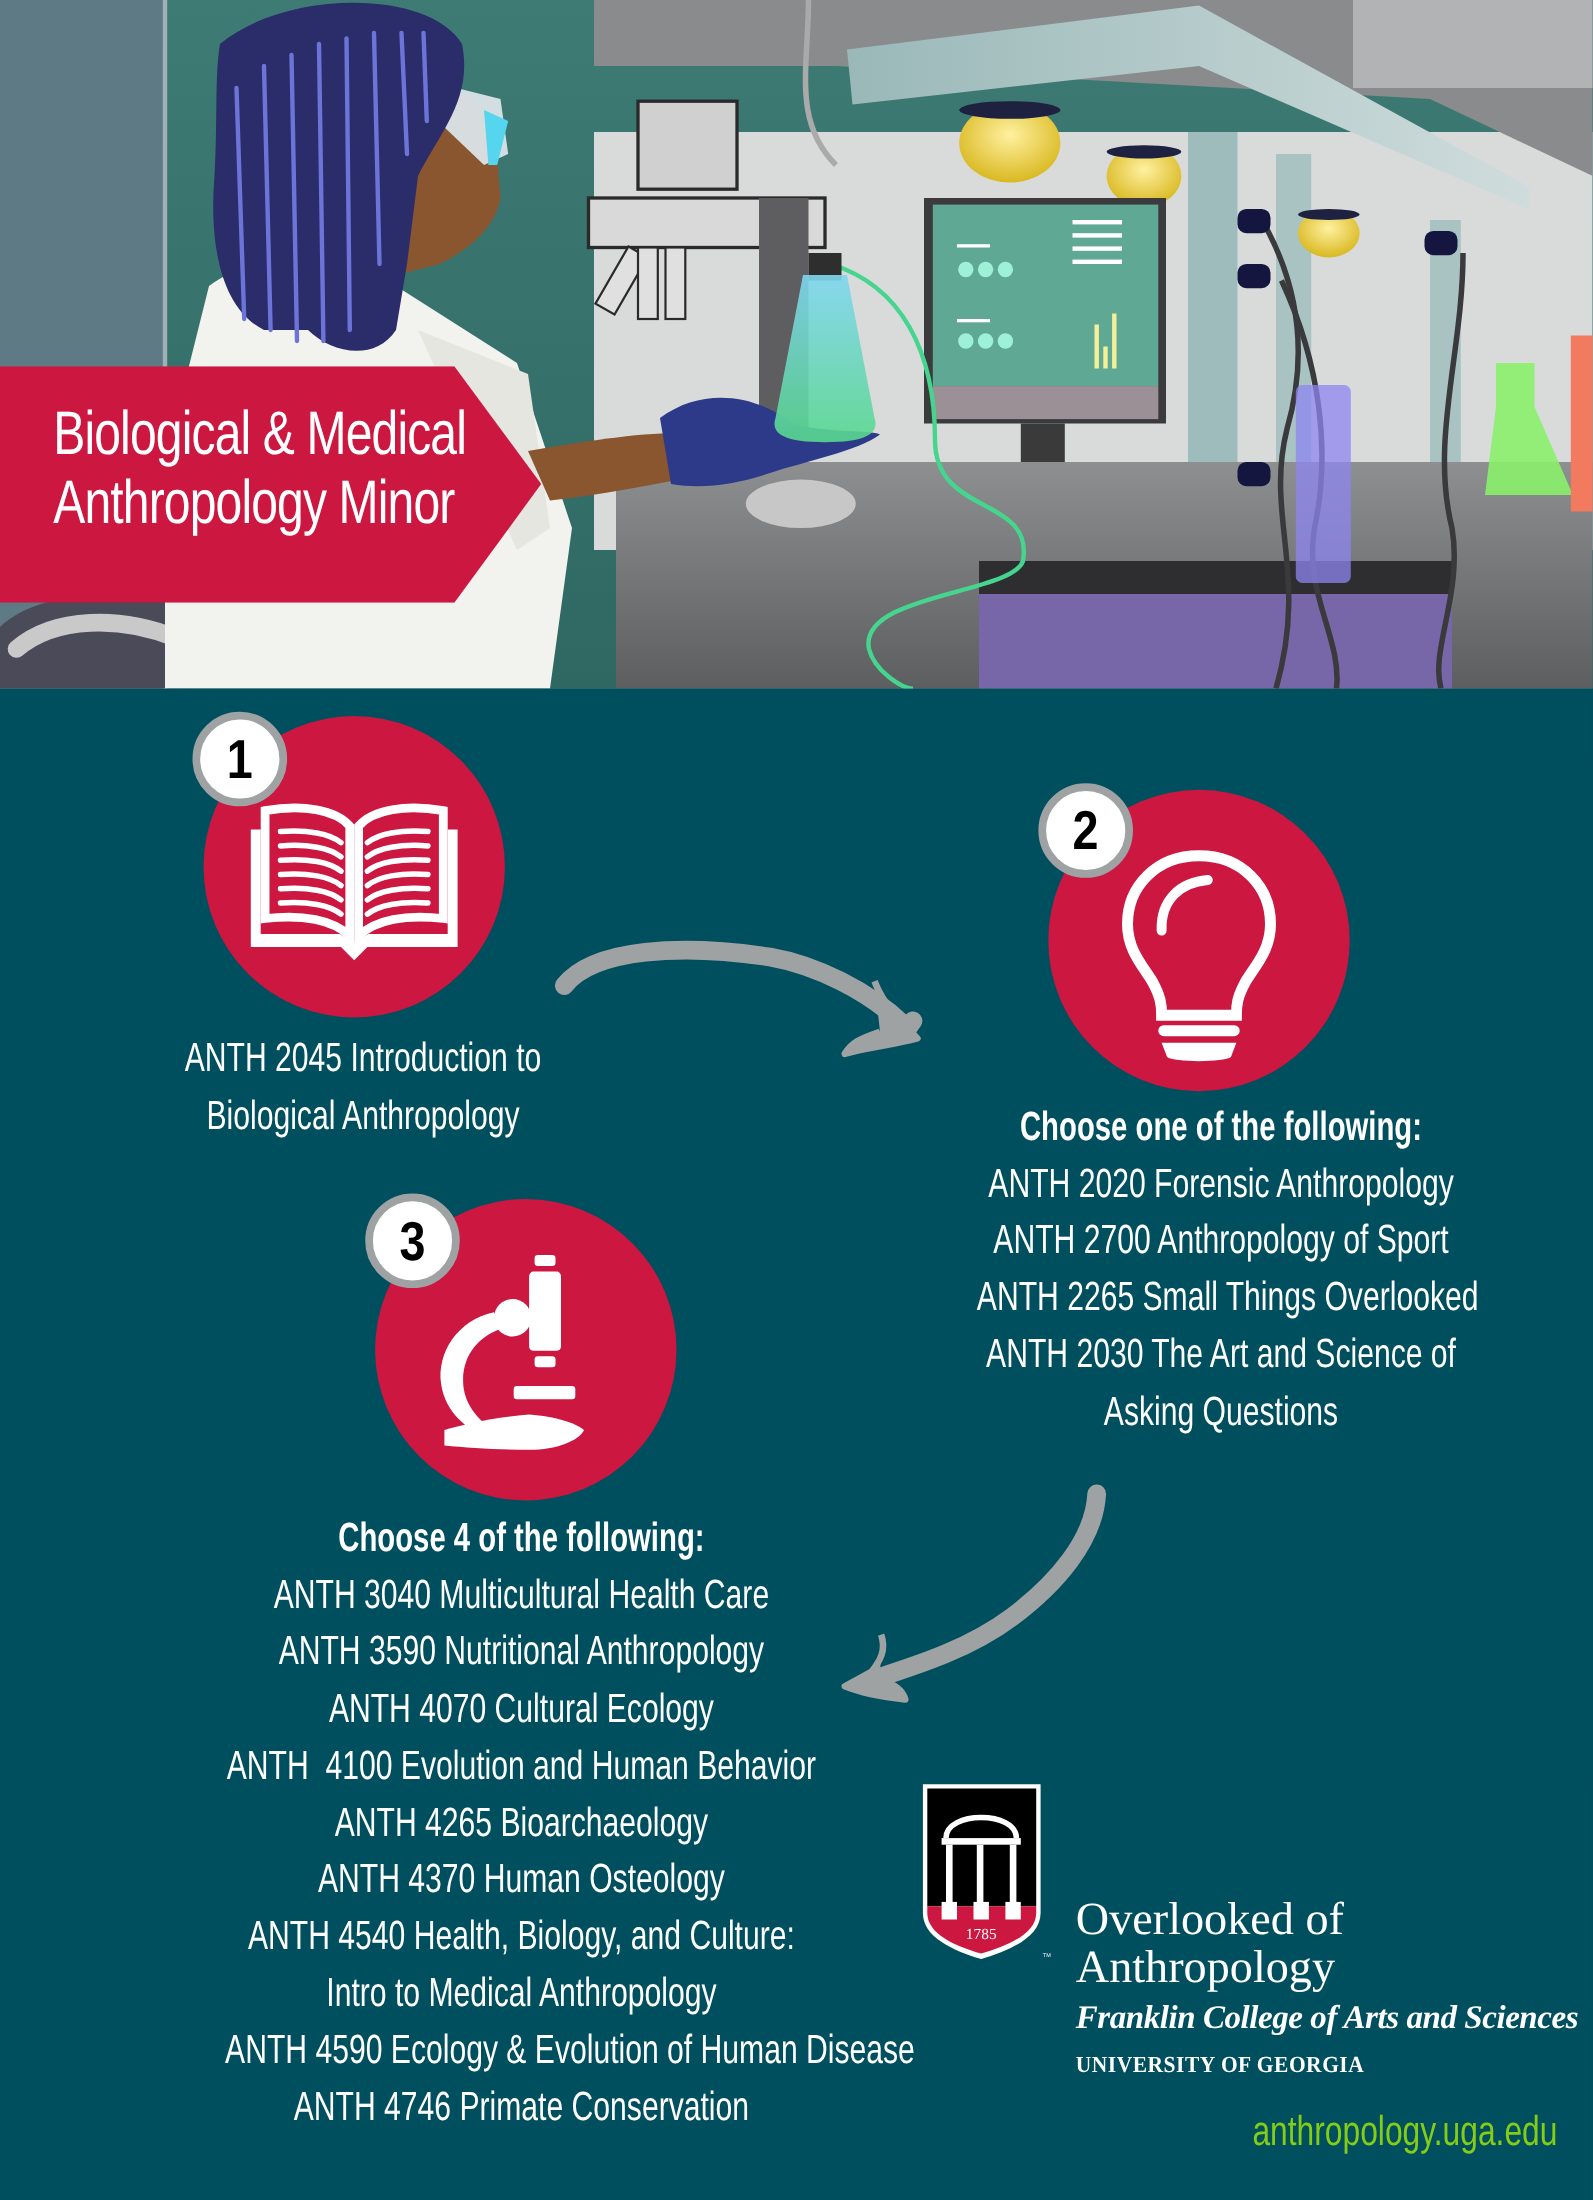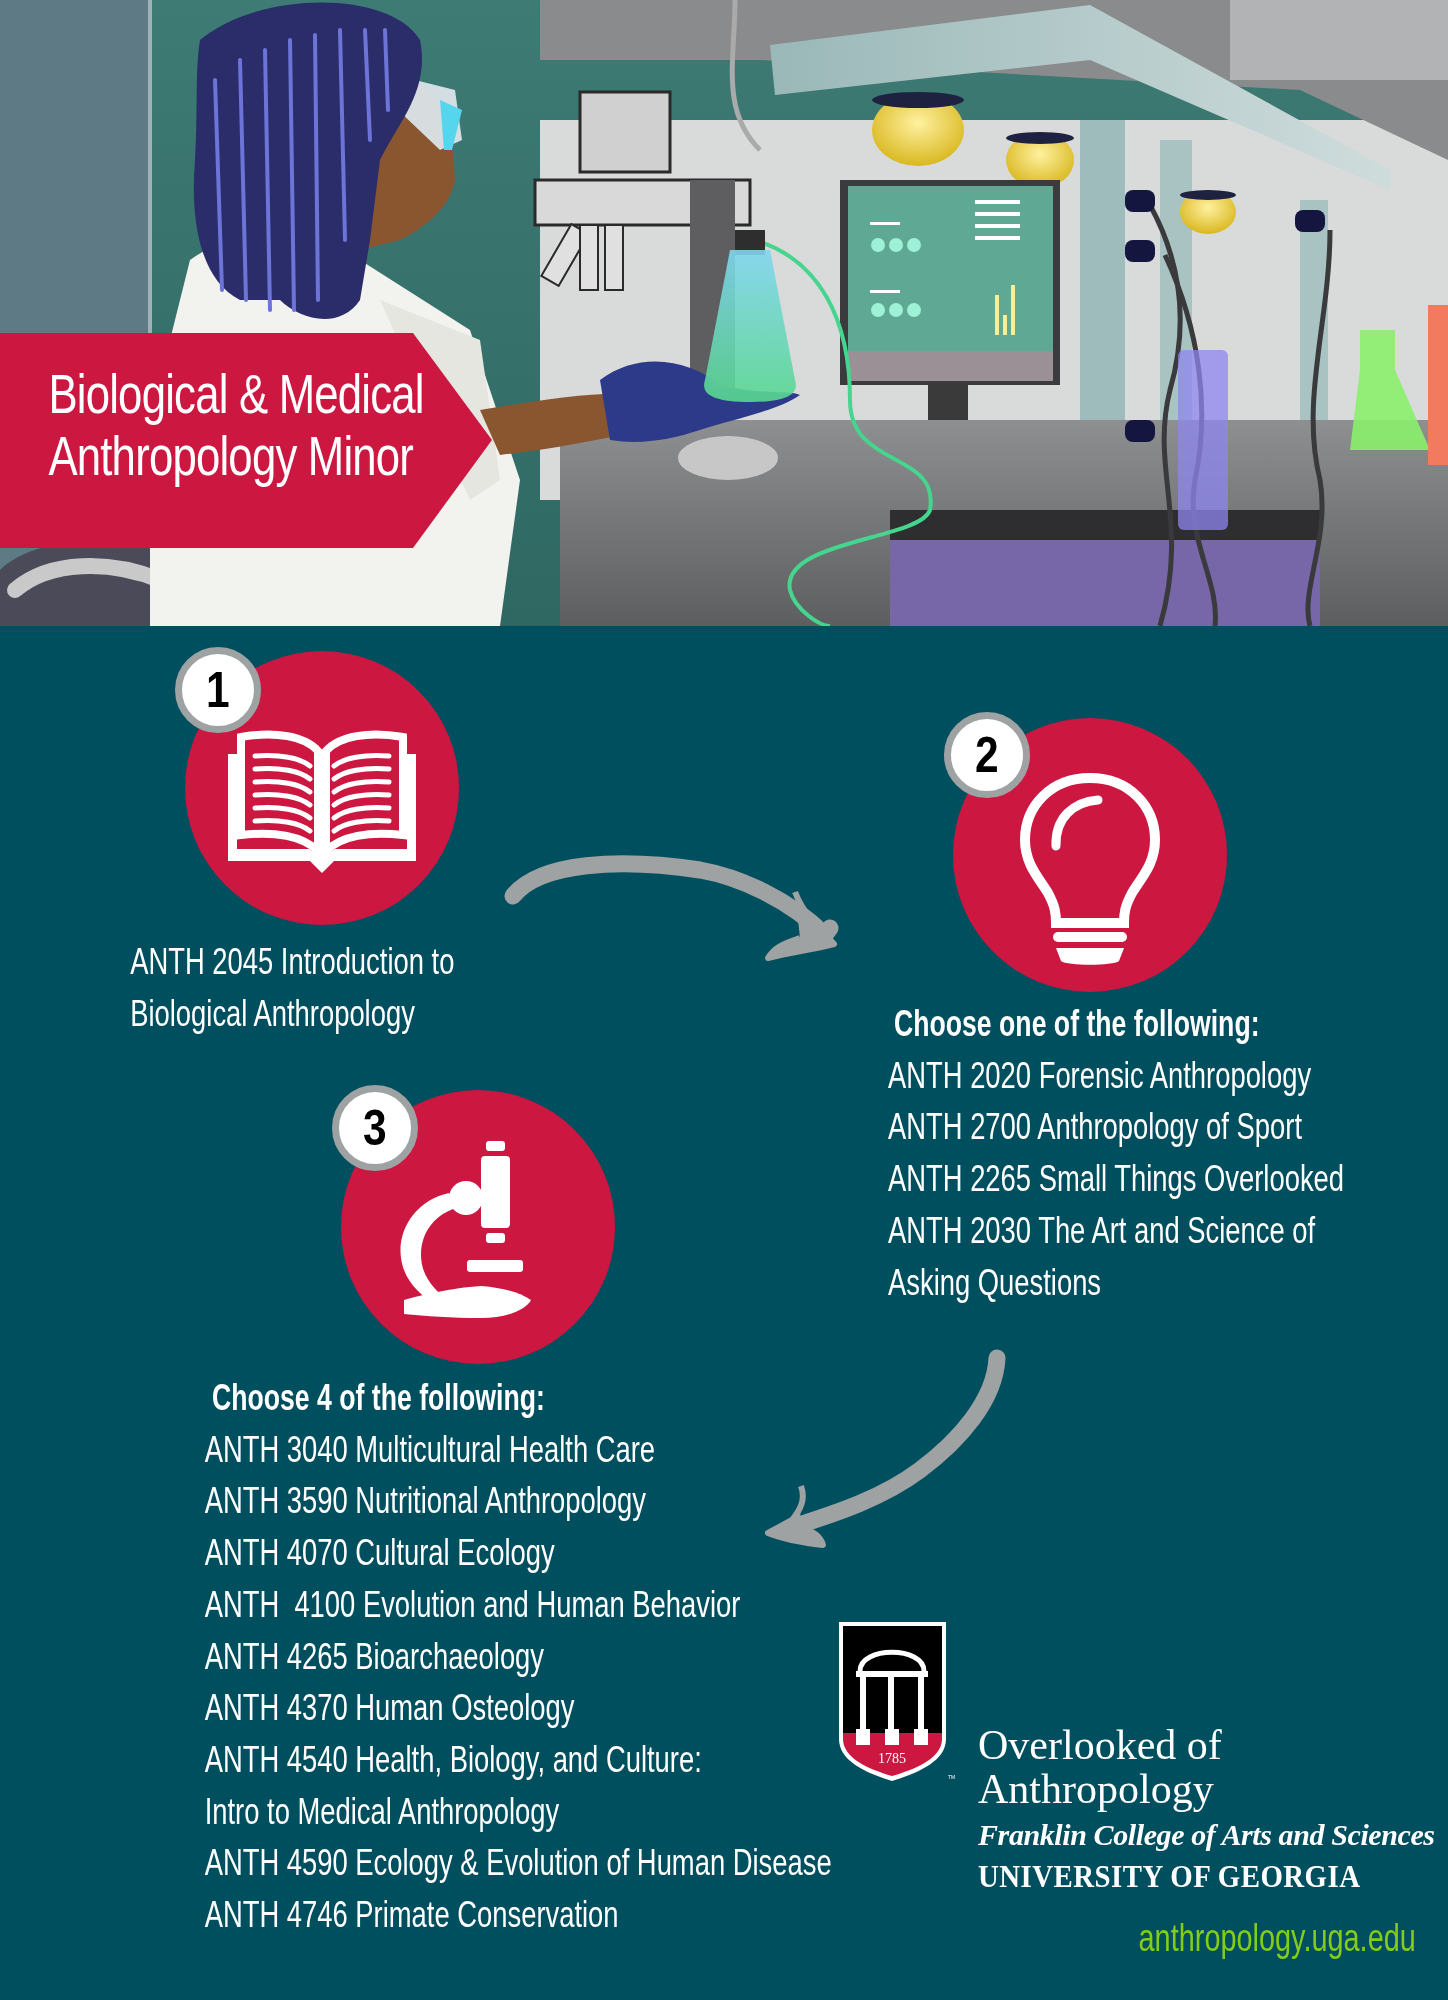--- a/index.html
+++ b/index.html
@@ -38,39 +38,39 @@
   .step-circle svg { position: absolute; left: 0; top: 0; }
   .badge {
     position: absolute; width: 86px; height: 86px; border-radius: 50%;
     background: #ffffff; border: 7px solid #9ea2a3;
     display: flex; align-items: center; justify-content: center;
     color: #000; font-family: "Liberation Sans", sans-serif; font-weight: bold; font-size: 50px;
   }
   .badge span { display: inline-block; transform: scaleX(0.85); }
 
   .text-block {
-    position: absolute; color: #fff;
+    position: absolute; text-align: center; color: #fff;
     font-family: "Liberation Sans", sans-serif;
     font-size: 37px; line-height: 51.7px;
   }
   .text-block .line { display: block; white-space: pre; transform: scaleX(0.74); transform-origin: center; }
   .text-block .heading { font-weight: bold; transform: scaleX(0.72); }
 
   .arrow { position: absolute; left: 0; top: 0; }
 
   
   .logo { position: absolute; left: 838px; top: 1621px; width: 110px; height: 160px; text-decoration: underline; }
   .dept {
     position: absolute; left: 978px; color: #fff;
     font-family: "Liberation Serif", "DejaVu Serif", serif;
   }
   .dept-1 { top: 1722px; font-size: 42px; line-height: 46px; }
   .dept-2 { top: 1766px; font-size: 42px; line-height: 46px; }
   .dept-3 { top: 1821px; font-size: 30px; font-style: italic; font-weight: bold; line-height: 28px; letter-spacing: -0.4px; }
-  .dept-4 { top: 1860px; font-size: 31px; line-height: 34px; letter-spacing: 0.5px; font-weight: bold; text-align: right; }
+  .dept-4 { top: 1860px; font-size: 21px; line-height: 34px; letter-spacing: 0.5px; font-weight: bold; text-align: right; }
   .dept-4 span { display: inline-block; transform: scaleX(0.93); transform-origin: left; }
   .url {
     position: absolute; right: 32px; top: 1916px; color: #84cc16;
     font-family: "Liberation Sans", sans-serif; font-size: 38px; line-height: 44px;
   }
   .url span { display: inline-block; transform: scaleX(0.76); transform-origin: right; }
 </style>
 </head>
 <body>
 

